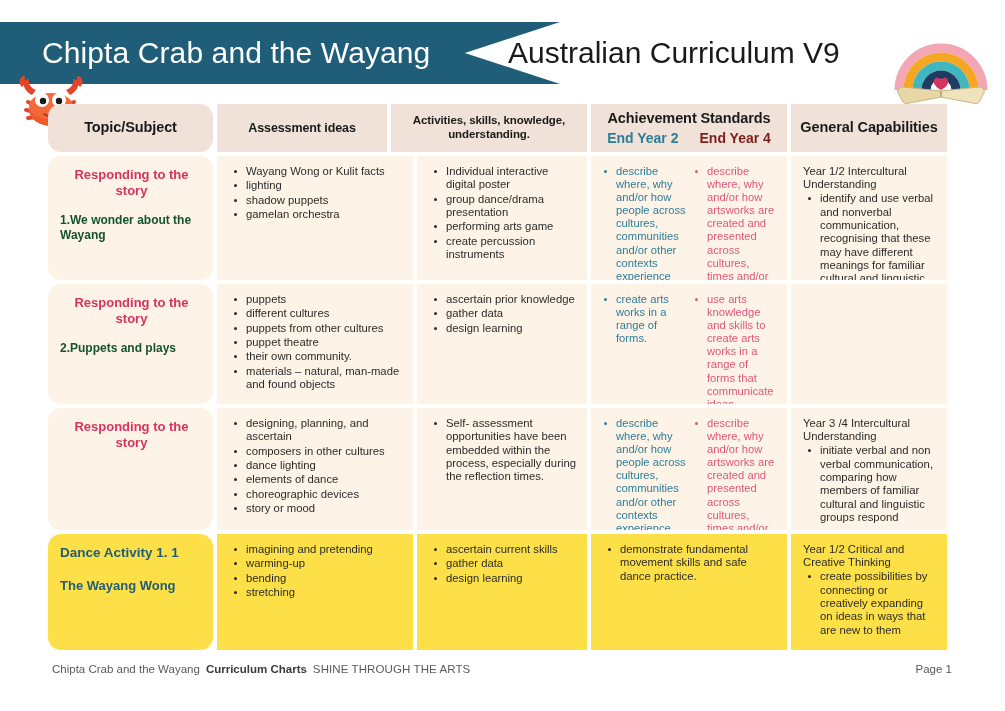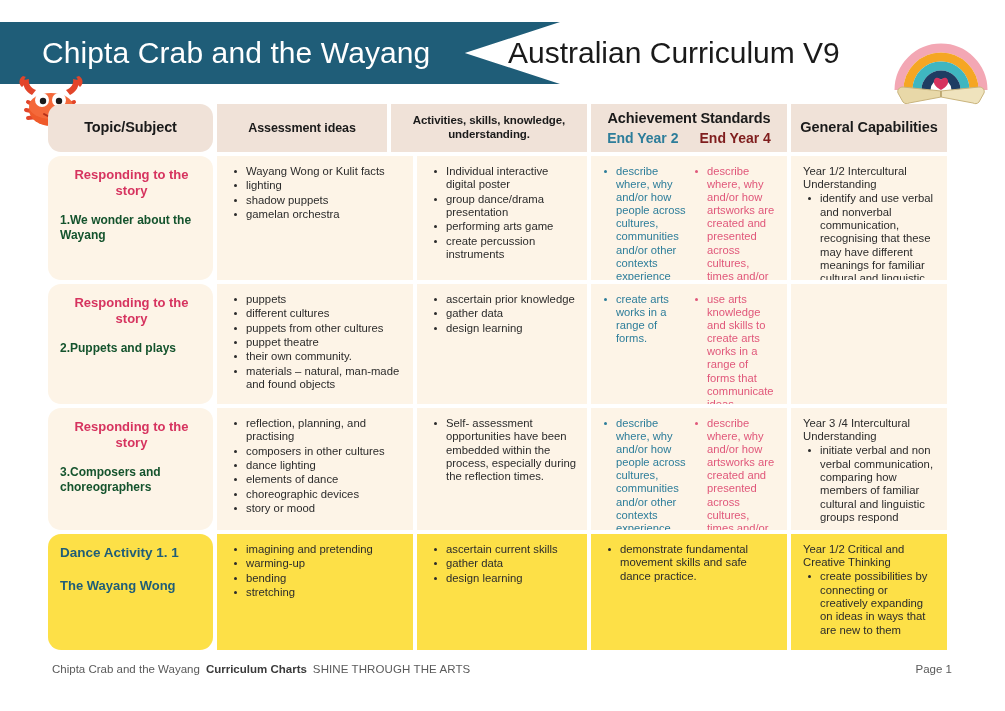--- a/index.html
+++ b/index.html
@@ -367,25 +367,24 @@
       </div>
       <div class="cell c5 gc-empty">
         <div class="gc-title"></div>
         <ul class="bl"></ul>
       </div>
     </div>
 
     <div class="row brow r3">
       <div class="cell c1 topic">
         <div class="topic-head">Responding to the story</div>
-        <div class="topic-sub">3.Composers and choreographers</div>
       </div>
       <div class="cell c2">
         <ul class="bl">
-            <li>reflection, planning, and practising</li>
+            <li>designing, planning, and ascertain</li>
             <li>composers in other cultures</li>
             <li>dance lighting</li>
             <li>elements of dance</li>
             <li>choreographic devices</li>
             <li>story or mood</li>
           </ul>
       </div>
       <div class="cell c3">
         <ul class="bl">
             <li>Self- assessment opportunities have been embedded within the process, especially during the reflection times.</li>

